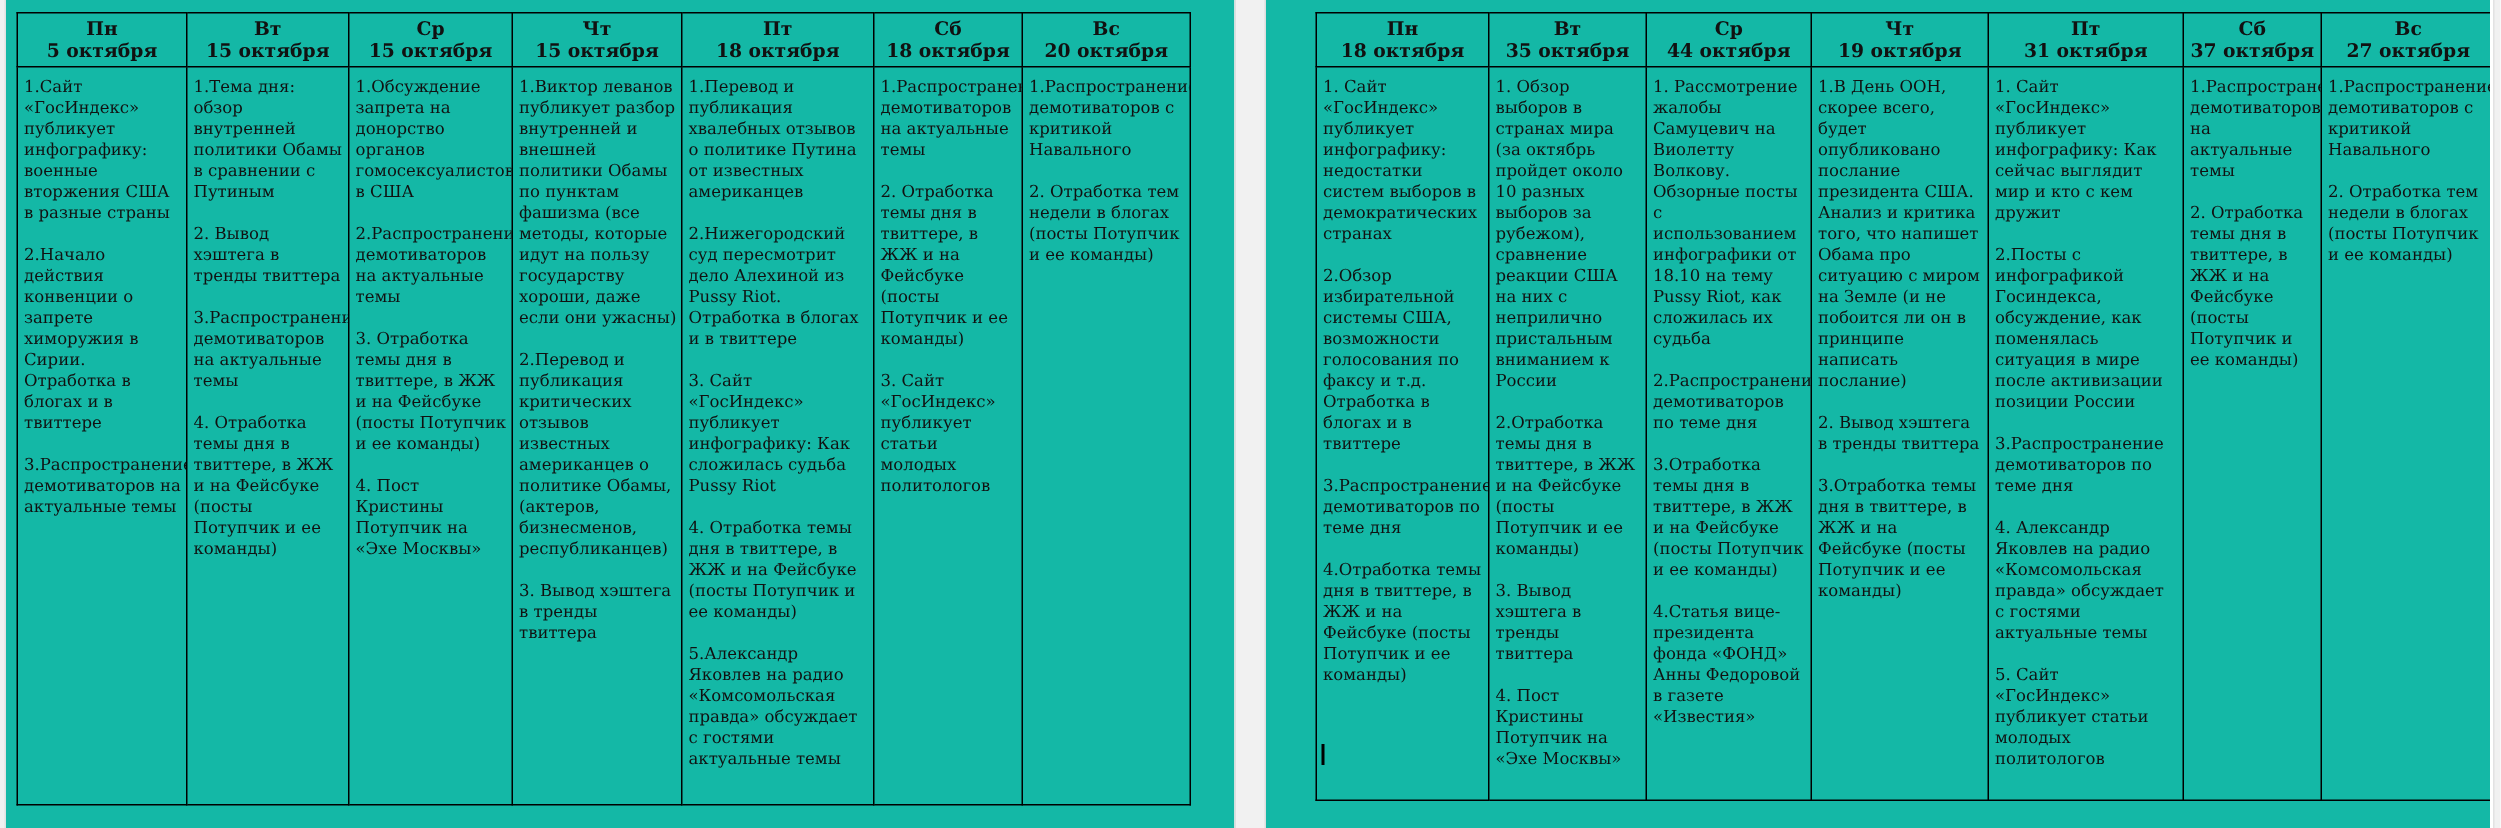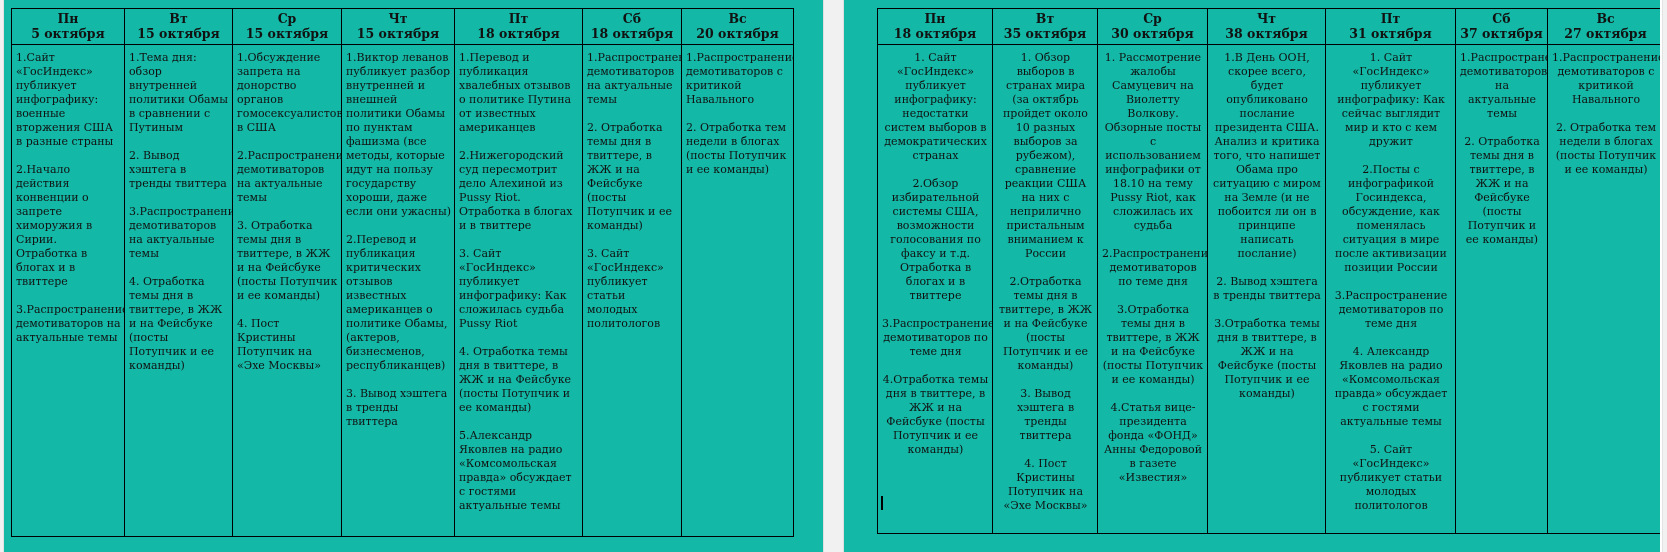--- a/index.html
+++ b/index.html
@@ -49,21 +49,21 @@
     vertical-align: top;
     text-align: left;
     font-size: 11px;
     line-height: 14px;
     padding: 6px 3px 3px 4px;
     white-space: pre-line;
     overflow: hidden;
     margin-top: 33px;
   }
   .page-1 td.cell { height: 482px; }
-  .page-2 td.cell { height: 479px; text-align: center; }
+  .page-2 td.cell { height: 479px; }
 
   .text-caret {
     position: absolute;
     left: 881px; top: 496px;
     width: 1.5px; height: 14px;
     background: #000000;
   }
 </style>
 </head>
 <body>
@@ -179,25 +179,25 @@
         <th>
           <div>Пн</div>
           <div>18 октября</div>
         </th>
         <th>
           <div>Вт</div>
           <div>35 октября</div>
         </th>
         <th>
           <div>Ср</div>
-          <div>30 октября</div>
+          <div>44 октября</div>
         </th>
         <th>
           <div>Чт</div>
-          <div>38 октября</div>
+          <div>19 октября</div>
         </th>
         <th>
           <div>Пт</div>
           <div>31 октября</div>
         </th>
         <th>
           <div>Сб</div>
           <div>37 октября</div>
         </th>
         <th>

